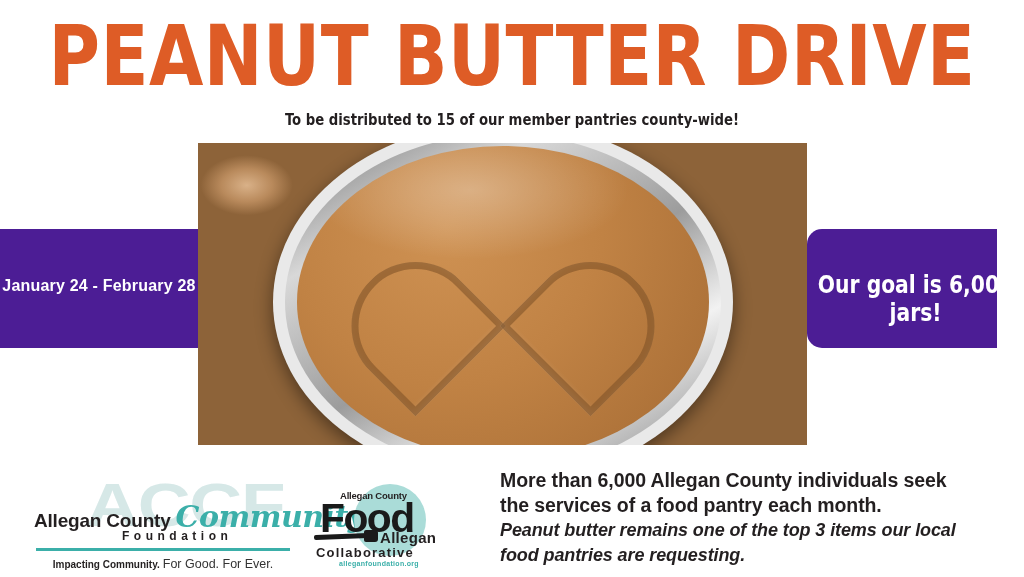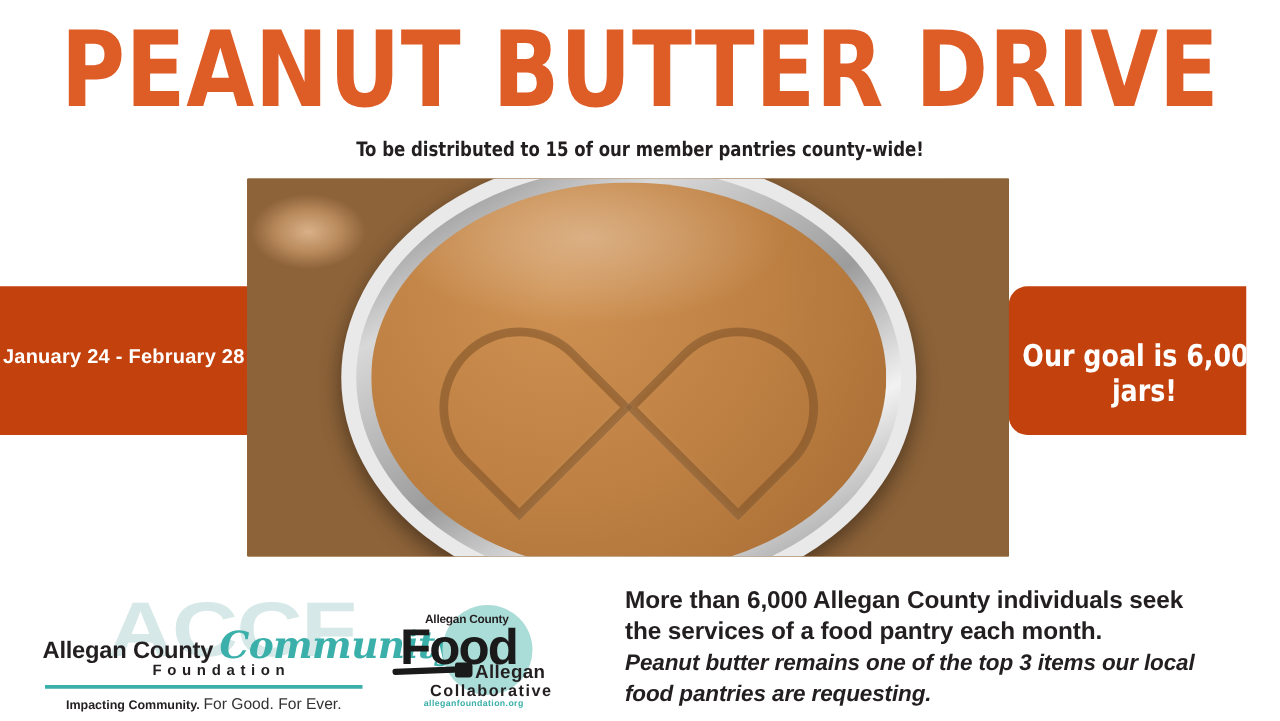--- a/index.html
+++ b/index.html
@@ -32,21 +32,21 @@
     font-family:"Liberation Sans Narrow","DejaVu Sans Condensed","Liberation Sans",sans-serif;
     font-weight:bold;
     font-size:16px;
     line-height:20px;
     transform:scaleX(0.92);
     transform-origin:center top;
     white-space:nowrap;
   }
 
   
-  .band{position:absolute;top:229px;height:119px;background:#c2410c;}
+  .band{position:absolute;top:229px;height:119px;background:#4c1d95;}
   .band-left{left:0;width:198px;}
   .band-right{left:807px;width:217px;border-radius:15px;}
   .band-text{
     position:absolute;left:0;width:100%;
     color:#ffffff;text-align:center;
   }
   .band-left .band-text{
     top:47px;
     font-family:"Liberation Sans",sans-serif;
     font-weight:bold;font-size:16px;line-height:20px;
@@ -200,21 +200,21 @@
   .fpc .fork-head{
     position:absolute;left:58px;top:48px;width:14px;height:12px;background:#1a1a1a;
     border-radius:2px 3px 3px 2px;
   }
   .fpc .pantry{
     position:absolute;left:74px;top:48px;
     font-family:"Liberation Sans",sans-serif;font-weight:bold;
     font-size:15px;line-height:16px;color:#231f20;letter-spacing:0.3px;white-space:nowrap;
   }
   .fpc .collab{
-    position:absolute;left:10px;top:64px;width:126px;text-align:right;
+    position:absolute;left:10px;top:64px;width:126px;text-align:left;
     font-family:"Liberation Sans",sans-serif;font-weight:bold;
     font-size:13px;line-height:14px;color:#231f20;letter-spacing:1.2px;white-space:nowrap;
   }
   .fpc .url{
     position:absolute;left:10px;top:78px;width:126px;text-align:center;
     font-family:"Liberation Sans",sans-serif;font-weight:bold;
     font-size:7px;line-height:8px;color:#3BAFA9;letter-spacing:0.3px;white-space:nowrap;
   }
 </style>
 </head>

